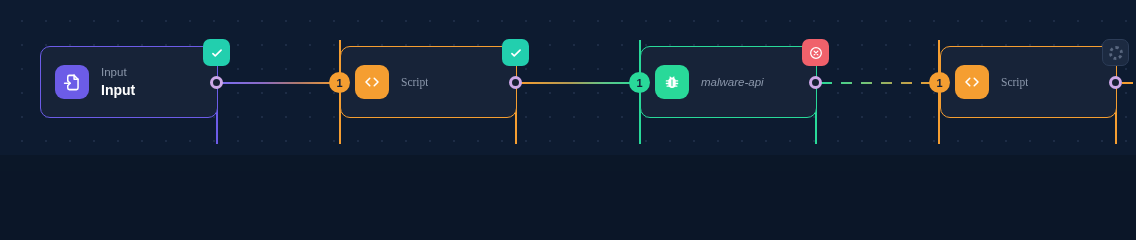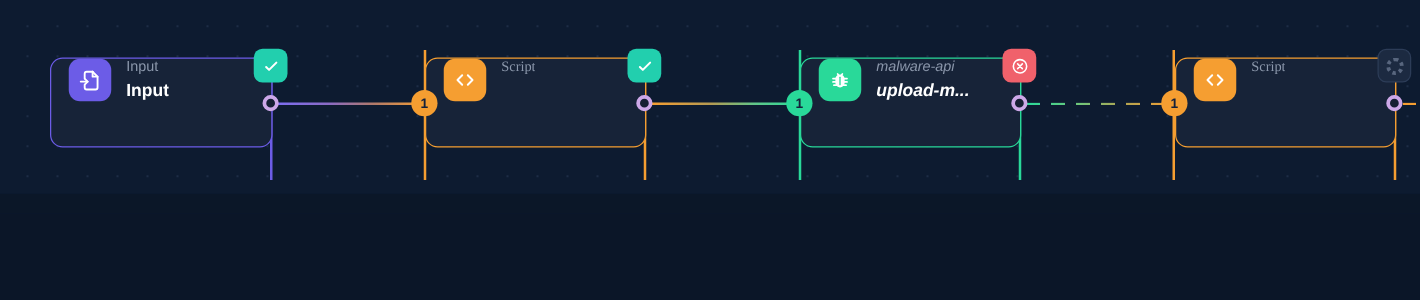--- a/index.html
+++ b/index.html
@@ -59,21 +59,21 @@
     z-index: 0;
   }
 
   
   .node {
     position: absolute;
     height: 72px;
     border-radius: 10px;
     background: #172338;
     display: flex;
-    align-items: flex-start;
+    align-items: center;
     z-index: 3;
   }
   .node.accent-purple { border: 1.5px solid #6c5ce7; }
   .node.accent-orange { border: 1.5px solid #f59e31; font-family: Liberation Serif, serif; }
   .node.accent-green  { border: 1.5px solid #29d999; font-style: italic; }
 
   .node-icon {
     width: 34px;
     height: 34px;
     border-radius: 9px;
@@ -227,21 +227,20 @@
       <svg width="18" height="18" viewBox="0 0 24 24" fill="none" stroke="#0e3d2c" stroke-width="1.9" stroke-linecap="round" stroke-linejoin="round">
         <rect x="8" y="7" width="8" height="12" rx="4" fill="#ffffff" stroke="#ffffff"></rect>
         <path d="M12 9v8" stroke="#29d999" stroke-width="1.4"></path>
         <path d="M9.5 5.5 11 7.5M14.5 5.5 13 7.5" stroke="#ffffff" stroke-width="1.8"></path>
         <path d="M8 10.5H4.5M8 14H4.5M8 17.5H5.5" stroke="#ffffff" stroke-width="1.8"></path>
         <path d="M16 10.5h3.5M16 14h3.5M16 17.5h2.5" stroke="#ffffff" stroke-width="1.8"></path>
       </svg>
     </div>
     <div class="node-text">
       <div class="node-subtitle">malware-api</div>
-      <div class="node-title">upload-m...</div>
     </div>
   </div>
   <div class="in-badge b-green" style="left:629px; top:72px;">1</div>
   <div class="out-port" style="left:809px; top:76px;"></div>
   <div class="status-badge st-error" style="left:802px; top:39px;">
     <svg width="16" height="16" viewBox="0 0 24 24" fill="none" stroke="#ffffff" stroke-width="1.9" stroke-linecap="round" stroke-linejoin="round">
         <circle cx="12" cy="12" r="8"></circle>
         <path d="M9.2 9.2l5.6 5.6M14.8 9.2l-5.6 5.6"></path>
     </svg>
   </div>

